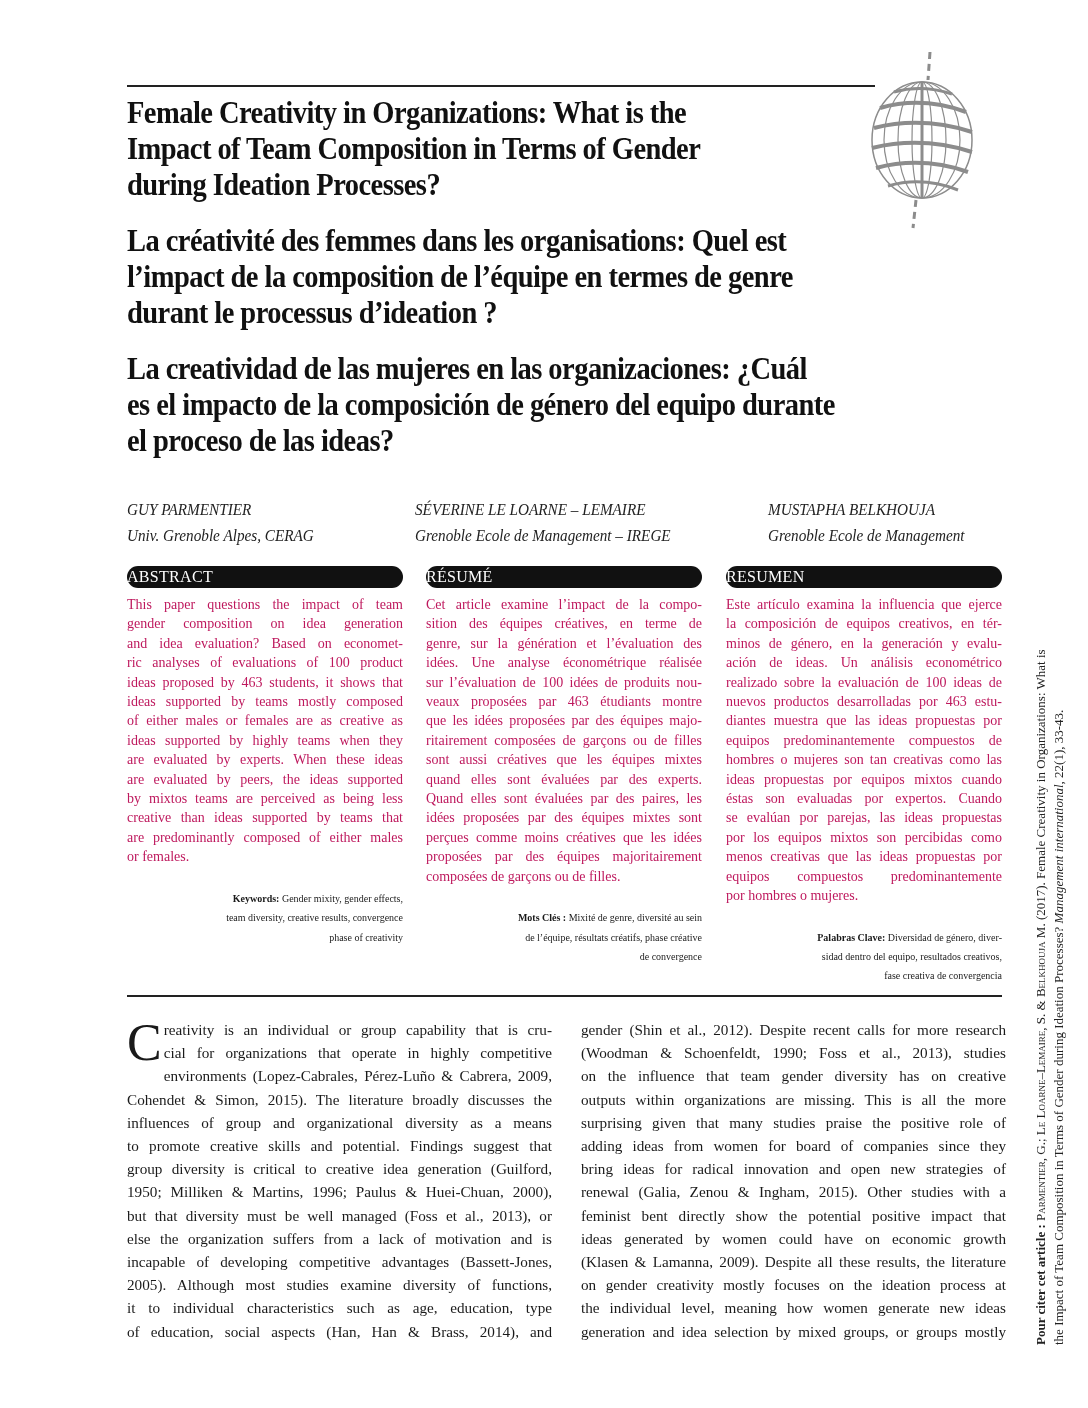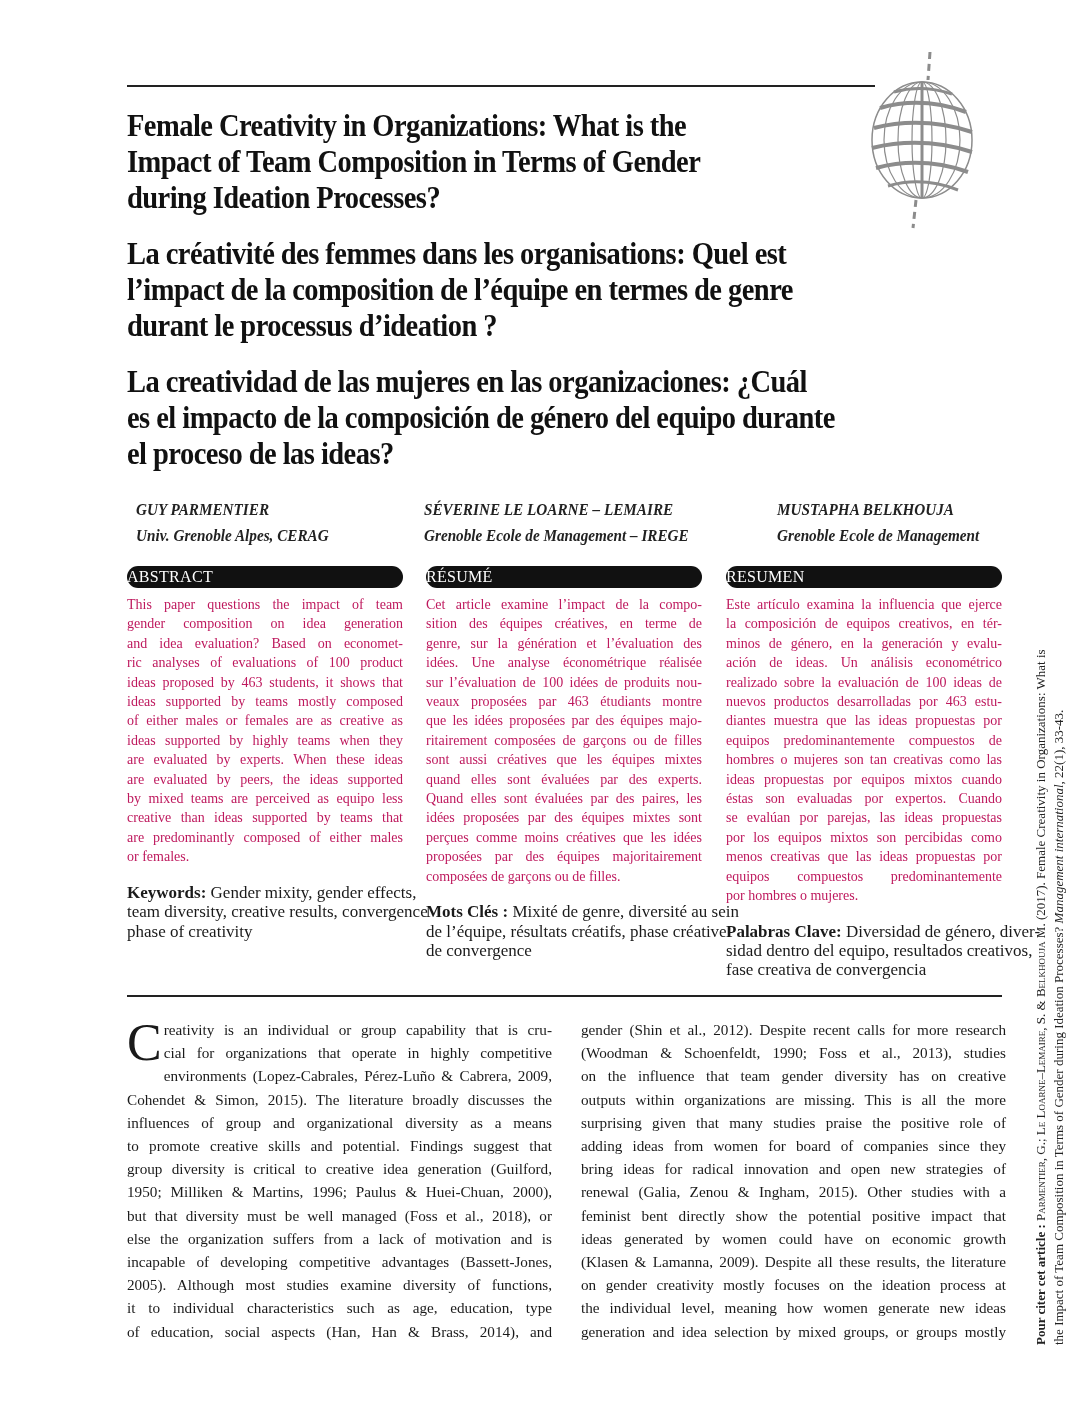--- a/index.html
+++ b/index.html
@@ -3,35 +3,35 @@
   <meta charset="utf-8">
   <style>
     * { box-sizing: border-box; margin: 0; padding: 0; }
     html, body { width: 1088px; height: 1408px; background: #ffffff; overflow: hidden; }
     body { position: relative; font-family: "Liberation Serif", "DejaVu Serif", serif; color: #1a1a1a; }
 
     .top-rule { position: absolute; left: 127px; top: 85px; width: 748px; height: 1.5px; background: #222; }
 
     .globe { position: absolute; left: 866px; top: 50px; width: 112px; height: 180px; }
 
-    .titles { position: absolute; left: 127px; top: 108px; width: 880px; }
+    .titles { position: absolute; left: 127px; top: 95px; width: 880px; }
     .title { font-family: "Liberation Serif", serif; font-weight: bold; font-size: 31px; line-height: 36px; letter-spacing: -0.6px; color: #111; transform: scaleX(0.92); transform-origin: left top; }
     .title + .title { margin-top: 20px; }
     .title .line { display: block; white-space: nowrap; }
 
-    .authors { position: absolute; top: 497px; left: 136px; width: 880px; height: 52px; font-weight: bold; }
+    .authors { position: absolute; top: 497px; left: 127px; width: 880px; height: 52px; }
     .author { position: absolute; top: 0; font-style: italic; font-size: 16px; line-height: 26px; color: #222; white-space: nowrap; transform: scaleX(0.95); transform-origin: left top; }
     .author .aff { display: block; }
 
     .abs-col { position: absolute; top: 566px; width: 276px; }
     .abs-header { background: #111; color: #fff; font-size: 16px; height: 22px; line-height: 22px; padding-left: 0; letter-spacing: 0.3px; margin-bottom: 7px; border-radius: 11px; }
     .abs-text { font-size: 14px; line-height: 19.4px; color: #be185d; text-align: justify; }
     .abs-text .ln { display: block; white-space: nowrap; text-align-last: justify; text-align: justify; }
     .abs-text .ln.last { text-align-last: left; }
-    .kw { margin-top: 16px; font-size: 17px; line-height: 19.4px; }
+    .kw { margin-top: 22px; font-size: 10px; line-height: 19.4px; text-align: right; }
     .kw b { font-weight: bold; }
     .kw .ln { display: block; white-space: nowrap; }
 
     .mid-rule { position: absolute; left: 127px; top: 995px; width: 875px; height: 1.5px; background: #222; }
 
     .body-col { position: absolute; top: 1018px; width: 425px; font-size: 15.2px; line-height: 23.2px; color: #1a1a1a; }
     .body-col .ln { display: block; white-space: nowrap; text-align: justify; text-align-last: justify; }
     .dropcap { float: left; font-size: 52px; line-height: 42px; margin-right: 2px; margin-top: 4px; height: 44px; font-family: "Liberation Serif", serif; }
 
     .citation { position: absolute; left: 1032px; top: 1345px; width: 880px; transform: rotate(-90deg); transform-origin: left top; font-size: 13px; line-height: 18px; color: #222; white-space: nowrap; }
@@ -100,21 +100,21 @@
     <span class="ln">This paper questions the impact of team</span>
     <span class="ln">gender composition on idea generation</span>
     <span class="ln">and idea evaluation? Based on economet-</span>
     <span class="ln">ric analyses of evaluations of 100 product</span>
     <span class="ln">ideas proposed by 463 students, it shows that</span>
     <span class="ln">ideas supported by teams mostly composed</span>
     <span class="ln">of either males or females are as creative as</span>
     <span class="ln">ideas supported by highly teams when they</span>
     <span class="ln">are evaluated by experts. When these ideas</span>
     <span class="ln">are evaluated by peers, the ideas supported</span>
-    <span class="ln">by mixed teams are perceived as equipo less</span>
+    <span class="ln">by mixtos teams are perceived as being less</span>
     <span class="ln">creative than ideas supported by teams that</span>
     <span class="ln">are predominantly composed of either males</span>
     <span class="ln last">or females.</span>
   </div>
   <div class="kw">
     <span class="ln"><b>Keywords:</b><span> Gender mixity, gender effects,</span></span>
     <span class="ln">team diversity, creative results, convergence</span>
     <span class="ln">phase of creativity</span>
   </div>
 </div>
@@ -177,21 +177,21 @@
 <div class="body-col" style="left:127px;">
   <span class="dropcap">C</span>
   <span class="ln">reativity is an individual or group capability that is cru-</span>
   <span class="ln">cial for organizations that operate in highly competitive</span>
   <span class="ln">environments (Lopez-Cabrales, Pérez-Luño &amp; Cabrera, 2009,</span>
   <span class="ln">Cohendet &amp; Simon, 2015). The literature broadly discusses the</span>
   <span class="ln">influences of group and organizational diversity as a means</span>
   <span class="ln">to promote creative skills and potential. Findings suggest that</span>
   <span class="ln">group diversity is critical to creative idea generation (Guilford,</span>
   <span class="ln">1950; Milliken &amp; Martins, 1996; Paulus &amp; Huei-Chuan, 2000),</span>
-  <span class="ln">but that diversity must be well managed (Foss et al., 2018), or</span>
+  <span class="ln">but that diversity must be well managed (Foss et al., 2013), or</span>
   <span class="ln">else the organization suffers from a lack of motivation and is</span>
   <span class="ln">incapable of developing competitive advantages (Bassett-Jones,</span>
   <span class="ln">2005). Although most studies examine diversity of functions,</span>
   <span class="ln">it to individual characteristics such as age, education, type</span>
   <span class="ln">of education, social aspects (Han, Han &amp; Brass, 2014), and</span>
 </div>
 
 <div class="body-col" style="left:581px;">
   <span class="ln">gender (Shin et al., 2012). Despite recent calls for more research</span>
   <span class="ln">(Woodman &amp; Schoenfeldt, 1990; Foss et al., 2013), studies</span>

